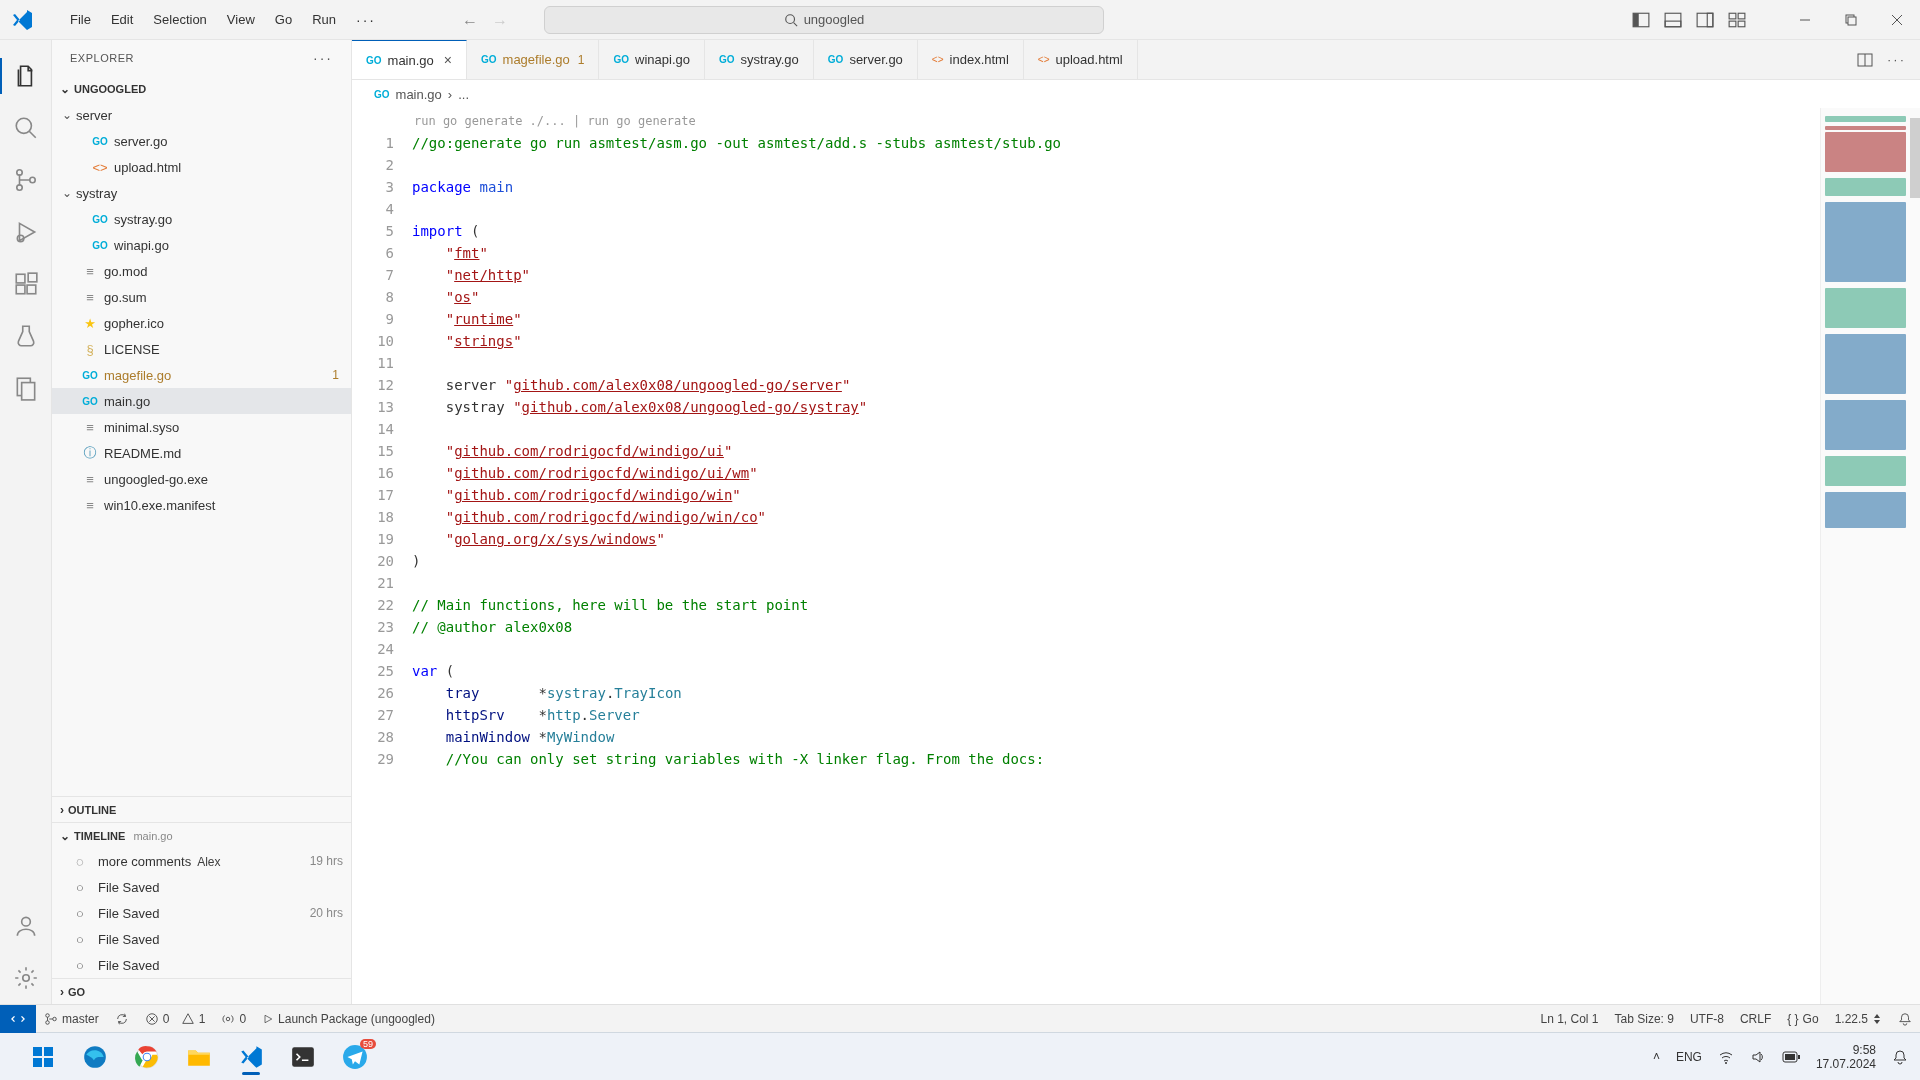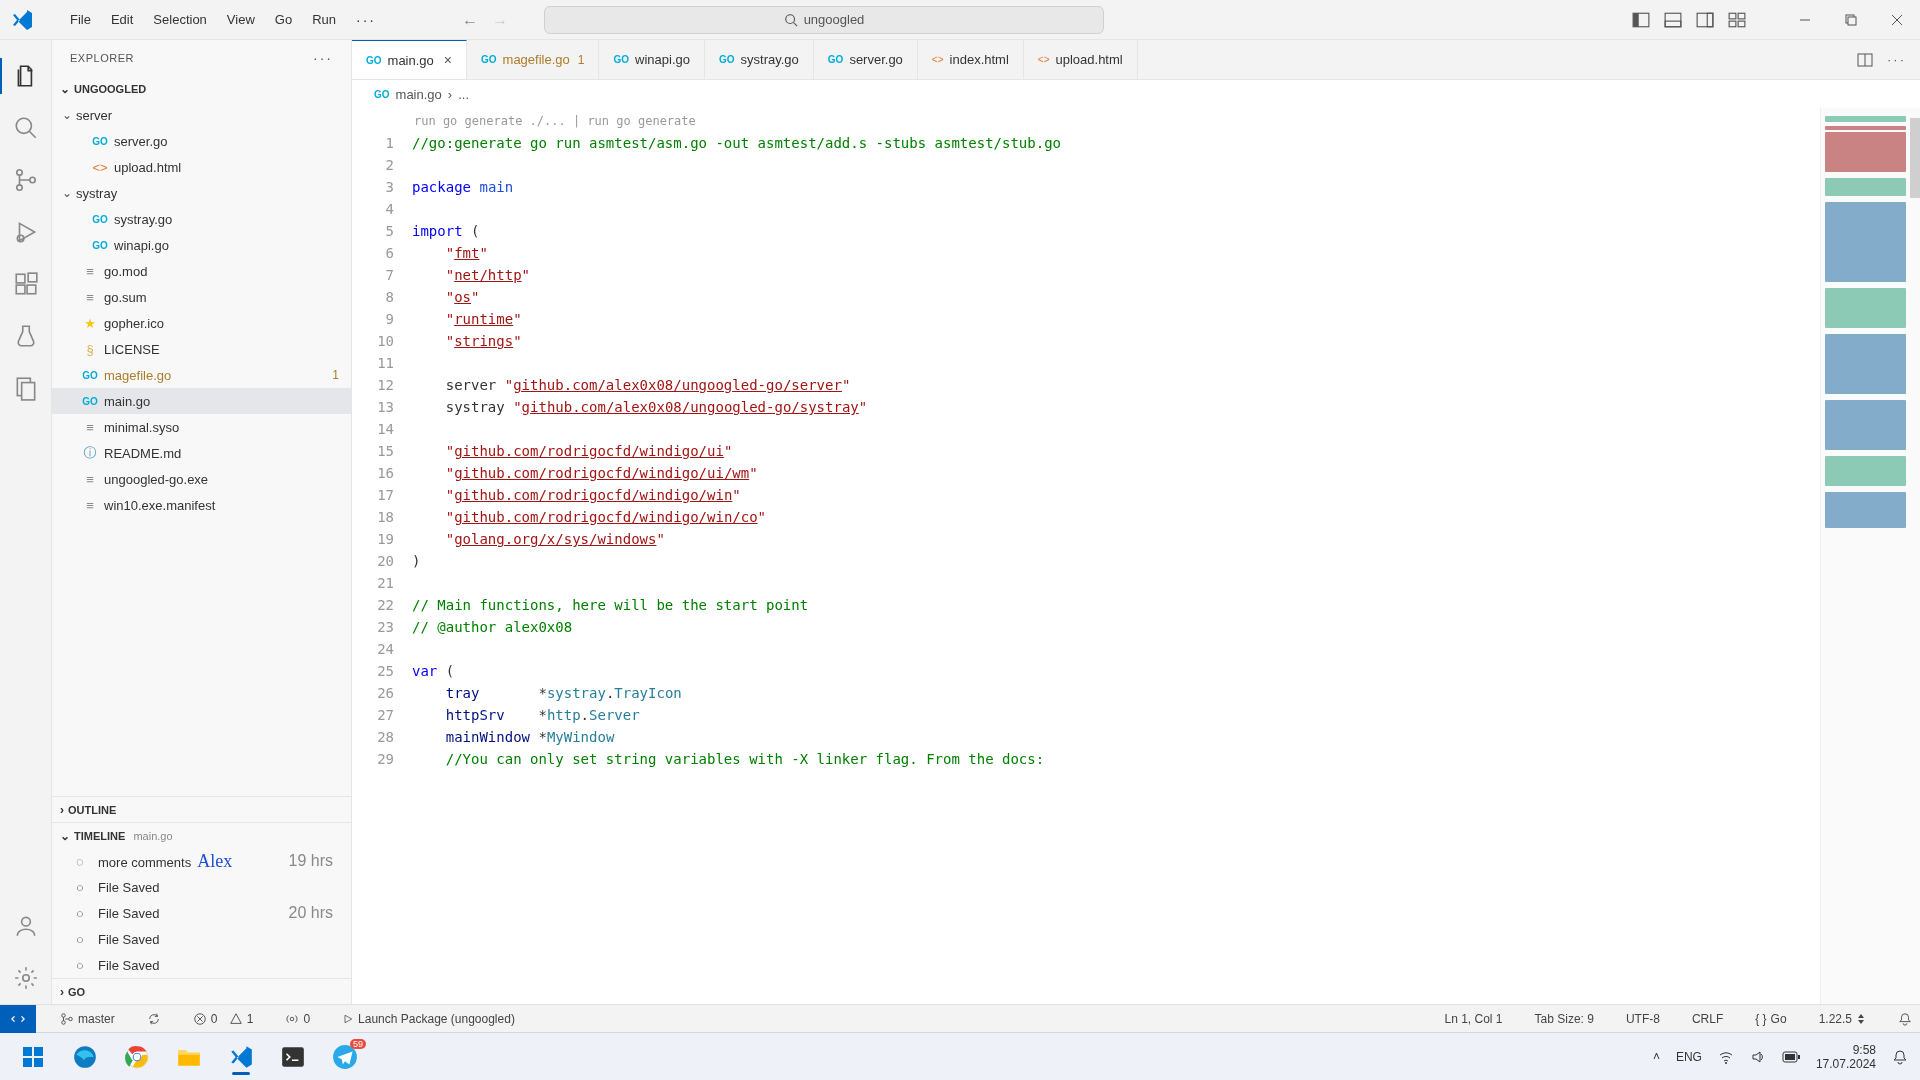--- a/index.html
+++ b/index.html
@@ -43,22 +43,22 @@
 .file-go { color:#00ADD8; font-weight:bold; font-size:10px; }
 .file-html { color:#e37933; }
 .file-text { color:#888; }
 .file-ico { color:#f9c513; }
 .file-lic { color:#d4b25d; }
 .file-md { color:#519aba; }
 
 .timeline-row { display:flex; align-items:center; height:26px; padding-left:20px; gap:10px; cursor:pointer; font-size:13px; }
 .timeline-row .tic { width:16px; display:flex; justify-content:center; color:#555; }
 .timeline-row .tmain { flex:1; display:flex; gap:6px; align-items:baseline; }
-.timeline-row .tsub { color:#1d4ed8; font-size:18px;font-family:Liberation Serif, serif; }
-.timeline-row .ttime { color:#888; font-size:16px; margin-right:18px; }
+.timeline-row .tsub { color:#404040; font-size:12px; }
+.timeline-row .ttime { color:#888; font-size:12px; margin-right:8px; }
 .timeline-head .tl-sub { font-weight:400; color:#888; font-size:11px; margin-left:4px;}
 
 .editor { flex: 1; display: flex; flex-direction: column; background: #fff; overflow:hidden; }
 .tabs { height: 40px; display: flex; border-bottom: 1px solid #e5e5e5; background:#f3f3f3; align-items:stretch; }
 .tab { display: flex; align-items: center; padding: 0 14px; gap: 6px; cursor: pointer; font-size: 13px; background:#f3f3f3; border-right:1px solid #e5e5e5; }
 .tab.active { background:#fff; border-top:1.5px solid #005fb8; }
 .tab .tic { color:#00ADD8; font-weight:bold; font-size:10px; }
 .tab .tic.html { color:#e37933; font-weight:normal; }
 .tab .close { color:#555; font-size:14px; margin-left:4px; }
 .tab .m-badge { color:#ac7c2b; font-size:12px; margin-left:2px; }
@@ -74,27 +74,27 @@
 .c-key { color: #0000ff; }
 .c-ident { color: #1d4ed8; }
 .c-str { color: #a31515; }
 .c-link { text-decoration: underline; text-decoration-color: #a31515; }
 .c-var { color:#001080; }
 .c-type { color:#267f99; }
 .minimap { width: 100px; background: #fafafa; border-left:1px solid #eee; position:relative; }
 .minimap .mm-scroll { position:absolute; right:0; top:10px; width:10px; height:80px; background:#cfcfcf; border-radius:0; }
 .minimap .mm-blob { position:absolute; left:4px; right:14px; border-radius:1px; opacity:.6; }
 
-.statusbar { height: 28px; background: #f3f3f3; border-top: 1px solid #e0e0e0; display: flex; align-items: center; font-size: 12px; color: #444; gap: 16px; }
+.statusbar { height: 28px; background: #f3f3f3; border-top: 1px solid #e0e0e0; display: flex; align-items: center; font-size: 12px; color: #444; }
 .statusbar .sb-remote { width: 36px; height: 28px; background: #005fb8; color: #fff; display:flex; align-items:center; justify-content:center; }
 .statusbar .sb-item { padding: 0 8px; display:flex; align-items:center; gap:4px; cursor:pointer; }
 .statusbar .spacer { flex:1; }
 
 .taskbar { height: 48px; background: #eef2f8; display: flex; align-items: center; border-top: 1px solid #d0d8e0; }
-.taskbar .tb-left { display:flex; gap:6px; padding-left:10px; }
+.taskbar .tb-left { display:flex; gap:6px; padding-left:20px; }
 .taskbar .tb-btn { width:46px; height:40px; display:flex; align-items:center; justify-content:center; cursor:pointer; border-radius:4px; position:relative; }
 .taskbar .tb-btn.active::after { content:''; position:absolute; bottom:2px; width:18px; height:3px; background:#005fb8; border-radius:2px; }
 .taskbar .spacer { flex:1; }
 .taskbar .tb-right { display:flex; align-items:center; gap:16px; padding-right:12px; color:#333; font-size:12px; }
 .taskbar .clock { text-align:right; line-height:14px; }
 
 svg { display:block; }
 </style>
 </head>
 <body>

